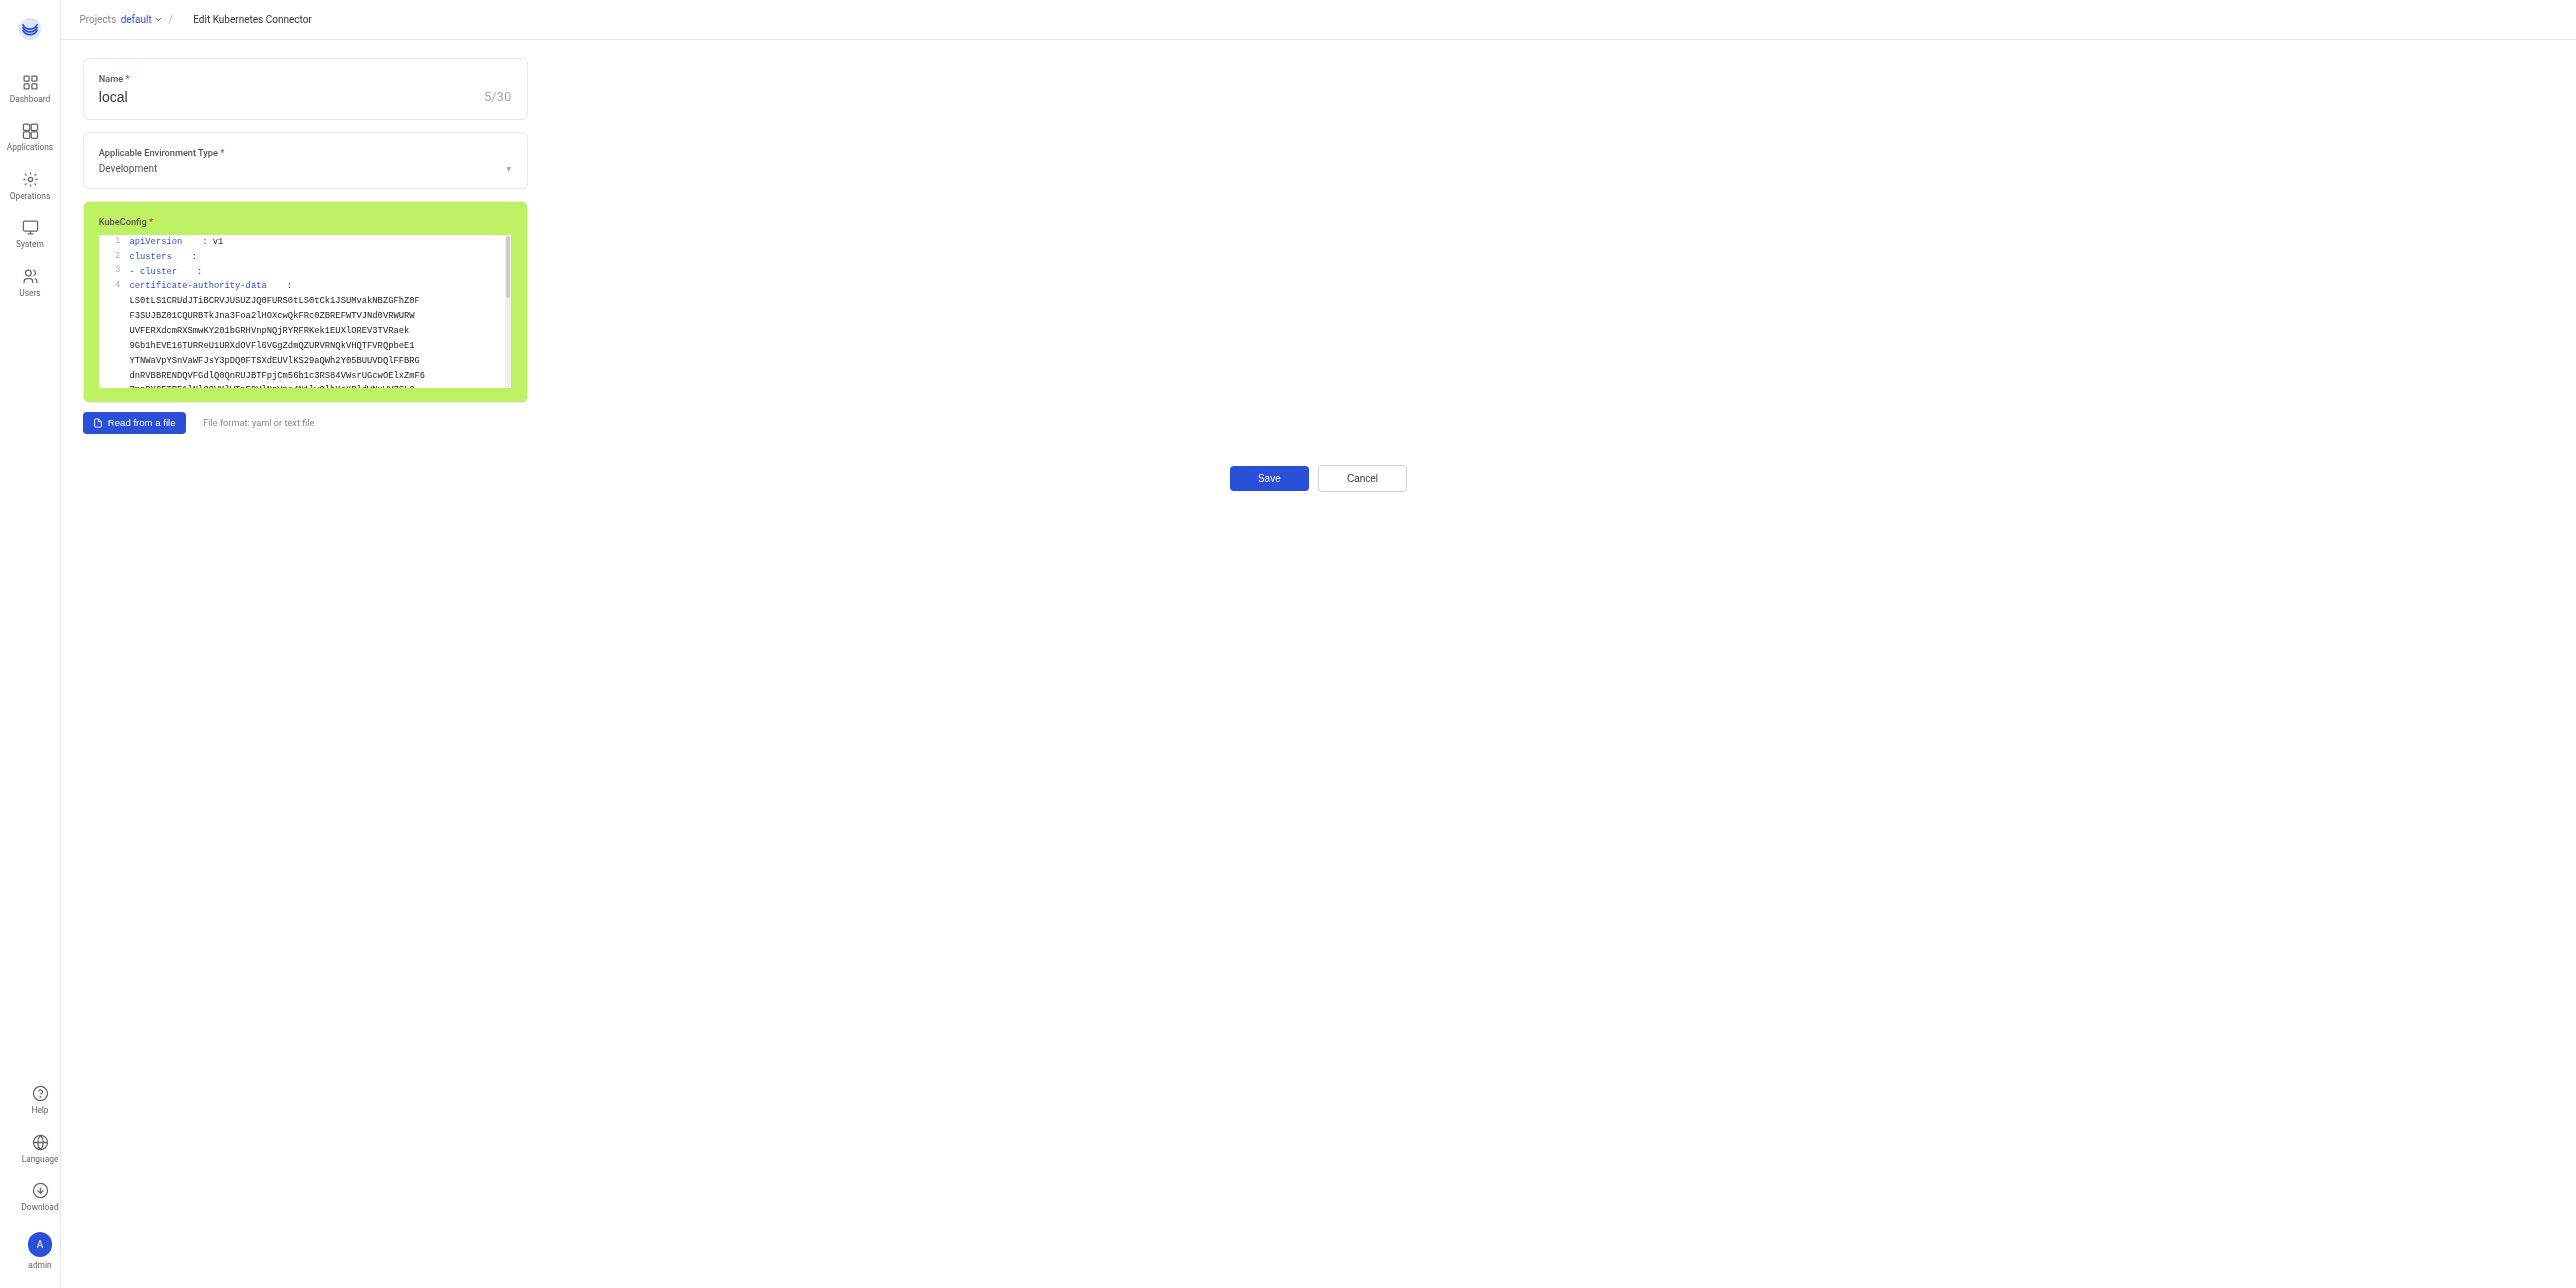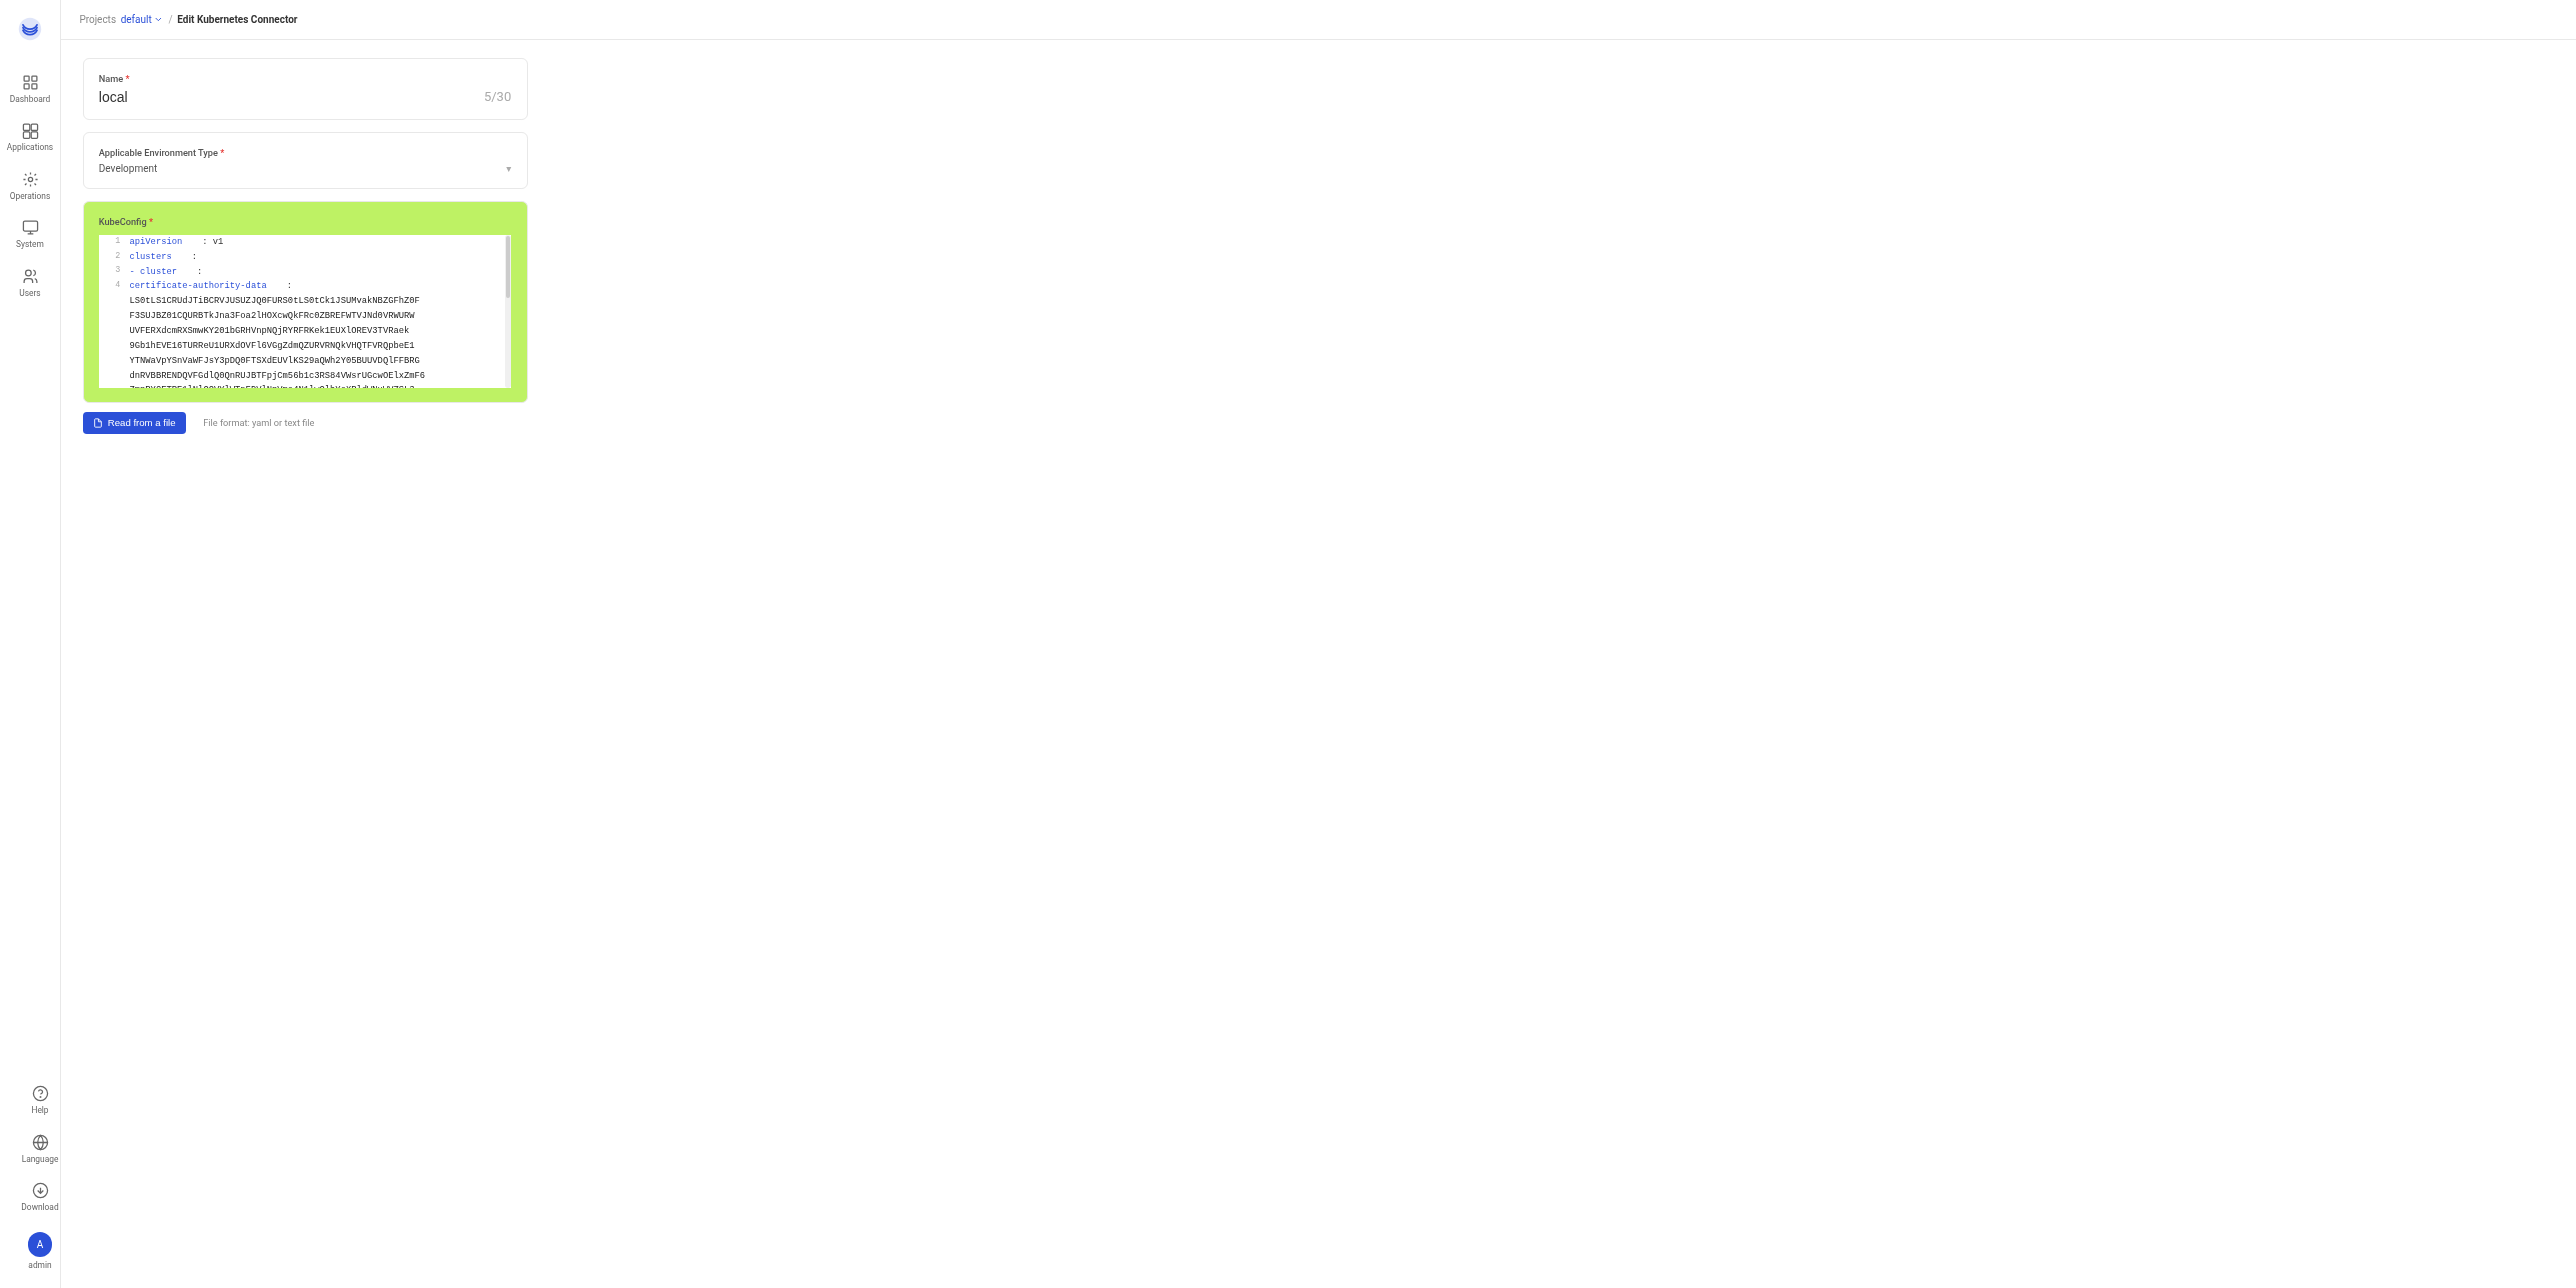--- a/index.html
+++ b/index.html
@@ -38,21 +38,21 @@
     .main { flex: 1; display: flex; flex-direction: column; overflow: hidden; }
 
     
     .header {
       display: flex; align-items: center; padding: 0 18.4px; height: 40px;
       border-bottom: 0.8px solid #e8e8e8; gap: 6.1px;
     }
     .breadcrumb { display: flex; align-items: center; gap: 4.6px; font-size: 10px; color: #666; }
     .breadcrumb-link { color: #2b50d8; cursor: pointer; text-decoration: none; display: flex; align-items: center; gap: 1.5px; }
     .breadcrumb-sep { color: #aaa; }
-    .breadcrumb-current { color: #333; font-weight: 700; }
+    .breadcrumb-current { color: #333; font-weight: 400; margin-left: 16px; }
 
     
     .content { flex: 1; overflow-y: auto; padding: 18.4px 21.5px; }
     .section-title { font-size: 11.5px; font-weight: 600; color: #222; margin-bottom: 14px; }
 
     
     .form-card {
       background: #fff; border: 0.8px solid #e8e8e8; border-radius: 6.1px;
       padding: 14px 15.3px; margin-bottom: 12.3px; max-width: 445px;
     }
@@ -327,15 +327,19 @@
       <button class="btn-file">
         <svg width="10" height="10" viewBox="0 0 24 24" fill="none" stroke="currentColor" stroke-width="2.2">
           <path d="M13 2H6a2 2 0 0 0-2 2v16a2 2 0 0 0 2 2h12a2 2 0 0 0 2-2V9z"></path>
           <polyline points="13 2 13 9 20 9"></polyline>
         </svg>
         <span>Read from a file</span>
       </button>
       <span class="file-hint">File format: yaml or text file</span>
     </div>
 
+    <div class="action-row">
+      <button class="btn-save">Save</button>
+      <button class="btn-cancel">Cancel</button>
+    </div>
   </div>
 </div>
 
 
 </body></html>

